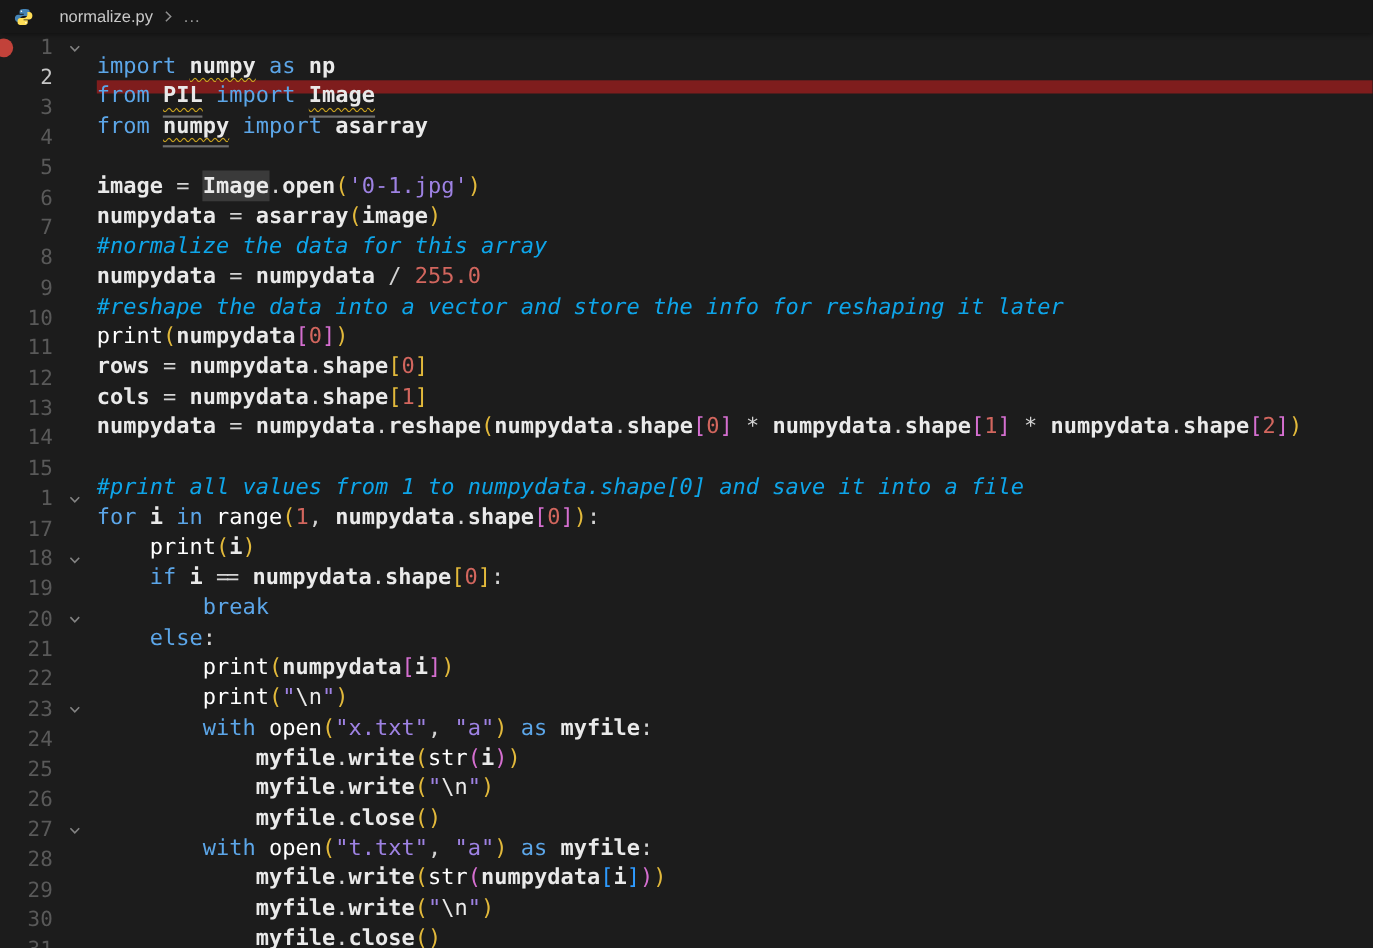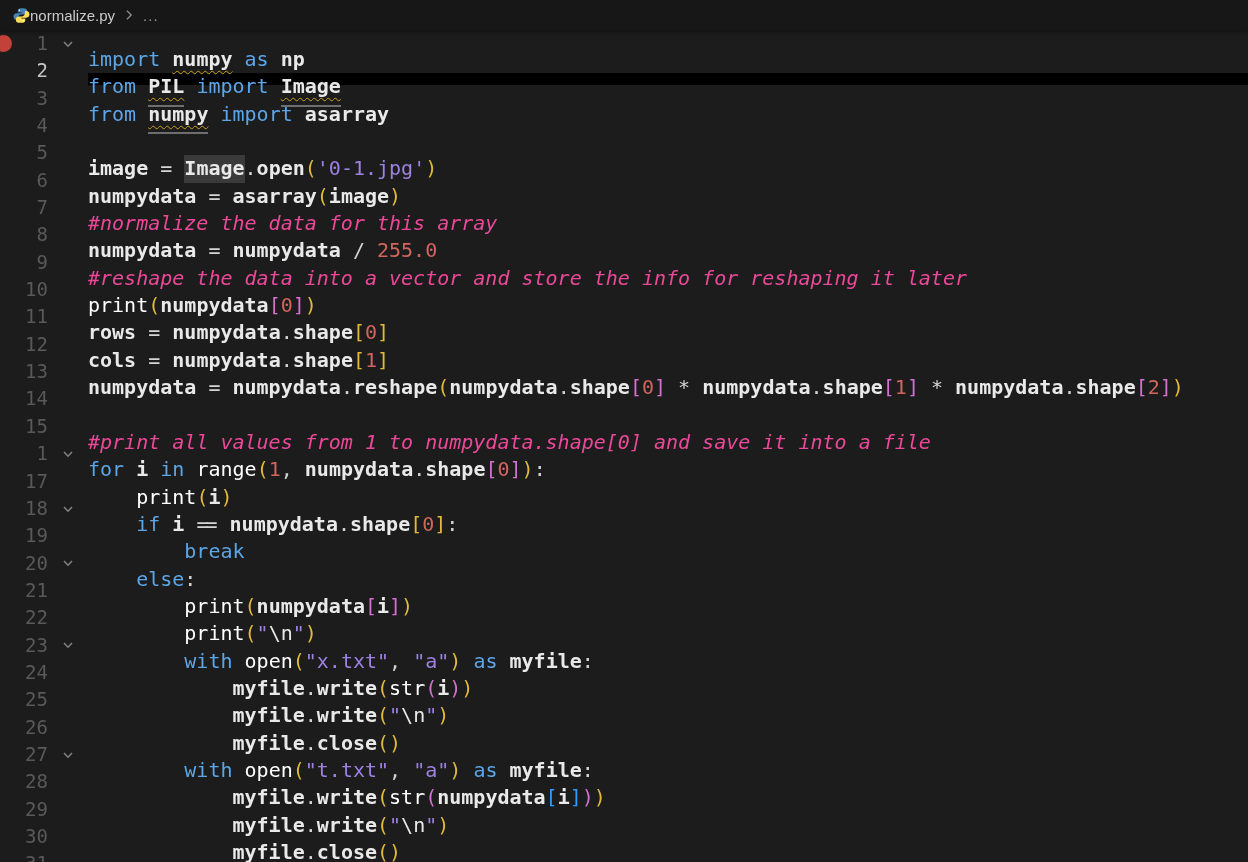--- a/index.html
+++ b/index.html
@@ -3,41 +3,41 @@
 <meta charset="utf-8">
 <style>
   html,body{margin:0;padding:0;background:#1c1c1c;}
   #app{position:relative;width:1248px;height:862px;overflow:hidden;background:#1c1c1c;
        font-family:"DejaVu Sans Mono","Liberation Mono",monospace;}
   
   #crumbbar{height:30px;display:flex;align-items:center;background:#171717;
             box-shadow:0 2px 4px rgba(0,0,0,.35);position:relative;z-index:2;
             font-family:"Liberation Sans","DejaVu Sans",sans-serif;}
   #crumbbar .pyicon{margin-left:13px;display:flex;align-items:center;}
-  #crumbbar .fname{margin-left:0;color:#c9c9c9;font-size:15px;}
+  #crumbbar .fname{margin-left:24px;color:#c9c9c9;font-size:15px;}
   #crumbbar .sep{margin:0 7px;display:flex;align-items:center;}
   #crumbbar .dots{color:#9a9a9a;font-size:15px;letter-spacing:1px;}
   
   #editor{position:relative;z-index:1;}
   .row{display:flex;height:27.35px;line-height:27.35px;font-size:20px;}
   .gutter{width:88px;flex:0 0 88px;display:flex;align-items:center;position:relative;}
   .bp{position:absolute;left:-5px;top:5px;width:17px;height:17px;border-radius:50%;
       background:#c2423a;}
   .lnum{display:inline-block;width:48px;text-align:right;color:#595959;font-size:19px;}
   .row.active .lnum{color:#c6c6c6;}
   .fold{width:40px;display:flex;justify-content:center;align-items:center;}
   .code{flex:1;white-space:pre;color:#d4d4d4;margin-top:16px;}
-  .row.active .code{background:#000000;}
+  .row.active .code{background:#7f1d1d;}
   
   .tk{display:inline-block;}
   .tk-k{color:#5ca6e8;}
   .tk-f{color:#ffffff;}
   .tk-v{color:#e9e9e9;font-weight:bold;}
   .tk-o{color:#d4d4d4;}
-  .tk-c{color:#ec4899;font-style:italic;}
+  .tk-c{color:#0ea5e9;font-style:italic;}
   .tk-n{color:#d2665e;text-align:right;}
   .tk-s{color:#9e82e3;text-align:right;}
   .tk-e{color:#e9e9e9;}
   .tk-b1{color:#e2b93b;}
   .tk-b2{color:#d56fd0;}
   .tk-b3{color:#2e9bff;}
   .tk-lig{color:#d4d4d4;letter-spacing:-3px;margin-right:3px;}
   
   .tk-sq{text-decoration:underline wavy #c9a21f 1px;text-underline-offset:4px;position:relative;}
   .tk-ub::after{content:"";position:absolute;left:0;right:0;bottom:-6px;height:2px;background:#8a8a8a;opacity:.75;}

